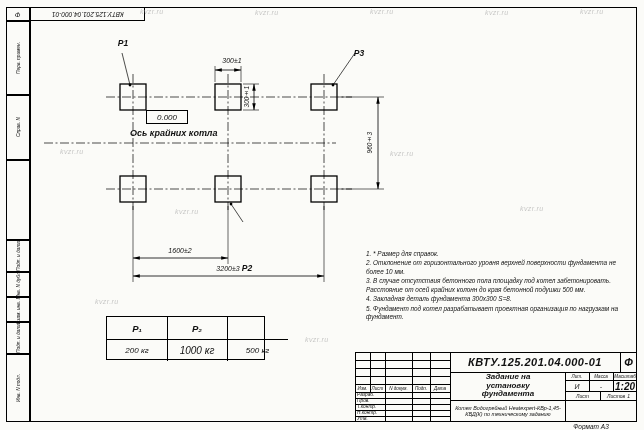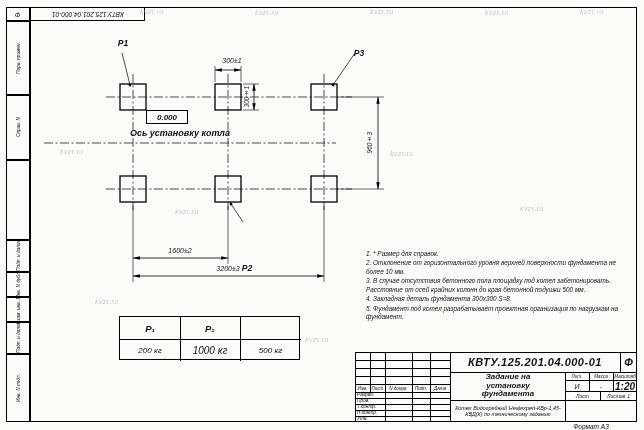--- a/index.html
+++ b/index.html
@@ -126,43 +126,43 @@
         <circle cx="333" cy="85" r="1.4" stroke="none"></circle>
       <line x1="243" y1="222" x2="231" y2="204"></line>
         <circle cx="231" cy="204" r="1.4" stroke="none"></circle>
     </g>
   </svg>
 
   <div class="plbl" style="left:110px;top:38px;width:26px;">P1</div>
   <div class="plbl" style="left:346px;top:38px;width:26px;margin-top:10px;">P3</div>
   <div class="plbl" style="left:234px;top:223px;width:26px;margin-top:40px;">P2</div>
 
-  <div class="abs bd c it" style="left:146px;top:110px;width:42px;height:14px;font-size:8px;font-weight:700;">0.000</div>
-
-  <div class="abs it" style="left:130px;top:128px;font-size:9px;font-weight:600;">Ось установку котла</div>
+  <div class="abs bd c it" style="left:146px;top:110px;width:42px;height:14px;font-size:8px;font-weight:400;">0.000</div>
+
+  <div class="abs it" style="left:130px;top:128px;font-size:9px;font-weight:600;">Ось крайних котла</div>
 
   <div class="dlb" style="left:204px;top:57px;width:56px;">300±1</div>
   <div class="abs c" style="left:241px;top:80px;width:10px;height:34px;">
     <span class="vt it" style="font-size:6.5px;">300±1</span>
   </div>
   <div class="abs c" style="left:364px;top:118px;width:10px;height:50px;">
     <span class="vt it" style="font-size:6.5px;">960±3</span>
   </div>
   <div class="dlb" style="left:148px;top:247px;width:64px;">1600±2</div>
   <div class="dlb" style="left:196px;top:265px;width:64px;">3200±3</div>
 
   <div class="notes">
     <div>1. * Размер для справок.</div>
     <div>2. Отклонение от горизонтального уровня верхней поверхности фундамента не более 10 мм.</div>
     <div>3. В случае отсутствия бетонного пола площадку под котел забетонировать. Расстояние от осей крайних колонн до края бетонной подушки 500 мм.</div>
     <div>4. Закладная деталь фундамента 300х300 S=8.</div>
     <div>5. Фундамент под котел разрабатывает проектная организация по нагрузкам на фундамент.</div>
   </div>
 
-  <div class="abs" style="left:119px;top:316px;width:181px;height:44px;border:1.4px solid #000;">
+  <div class="abs" style="left:106px;top:316px;width:159px;height:44px;border:1.4px solid #000;">
     <div class="vl" style="left:60px;top:0;height:44px;"></div>
     <div class="vl" style="left:120px;top:0;height:44px;"></div>
     <div class="hl" style="left:0;top:22px;width:181px;"></div>
     <div class="abs c it" style="left:0;top:0;width:60px;height:22px;font-size:9.5px;font-weight:600;">P₁</div>
     <div class="abs c it" style="left:60px;top:0;width:60px;height:22px;font-size:9.5px;font-weight:600;">P₂</div>
     <div class="abs c it" style="left:0;top:22px;width:60px;height:22px;font-size:8px;">200 кг</div>
     <div class="abs c it" style="left:60px;top:22px;width:60px;height:22px;font-size:10px;">1000 кг</div>
     <div class="abs c it" style="left:120px;top:22px;width:61px;height:22px;font-size:8px;">500 кг</div>
   </div>
 

